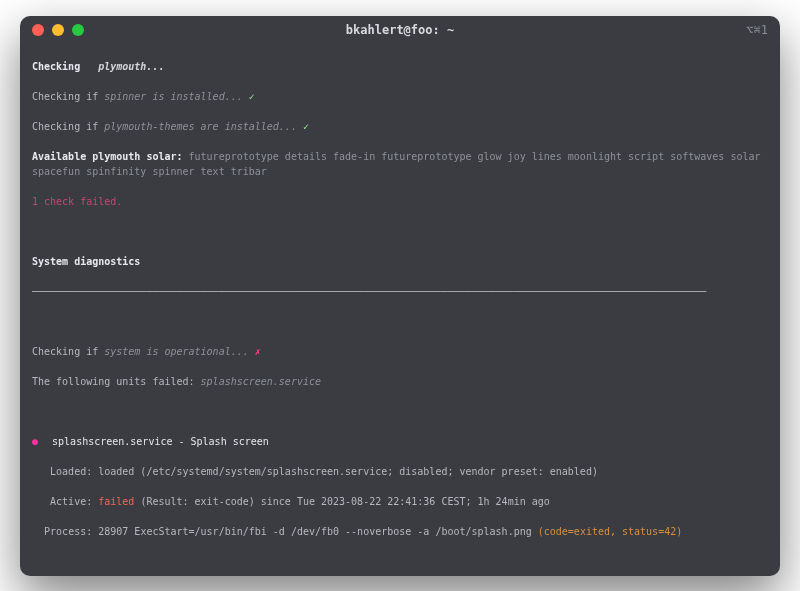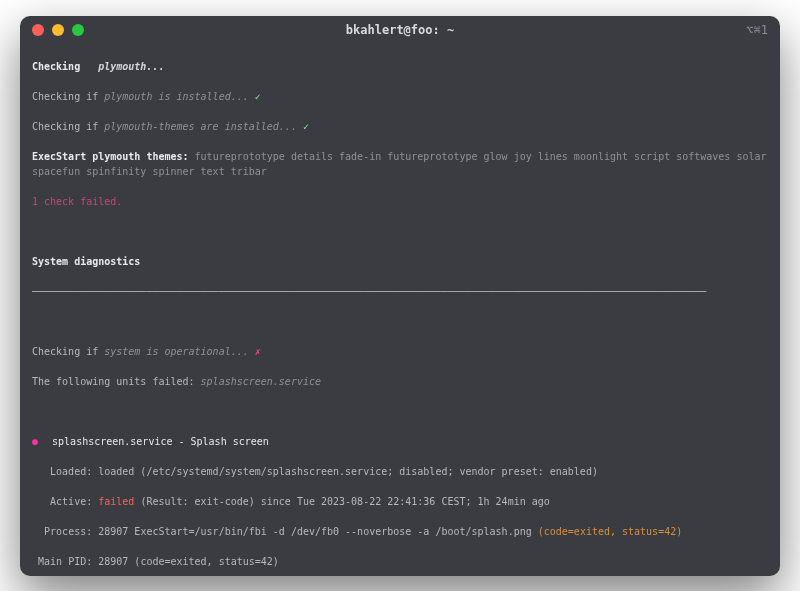--- a/index.html
+++ b/index.html
@@ -109,36 +109,35 @@
       <div class="dot min"></div>
       <div class="dot max"></div>
     </div>
     <div class="title">bkahlert@foo: ~</div>
     <div class="right-indicator">⌥⌘1</div>
   </div>
 
   <div class="terminal-wrap">
   <div class="terminal">
 <span class="ln"><span class="bold">Checking </span><span class="bold italic">plymouth...</span></span>
-<span class="ln"><span>Checking if </span><span class="dim-italic">plymouth is installed... </span><span class="check">✓</span></span>
+<span class="ln"><span>Checking if </span><span class="dim-italic">spinner is installed... </span><span class="check">✓</span></span>
 <span class="ln"><span>Checking if </span><span class="dim-italic">plymouth-themes are installed... </span><span class="check">✓</span></span>
-<span class="ln"><span class="bold">ExecStart plymouth themes:</span><span class="dim"> futureprototype details fade-in futureprototype glow joy lines moonlight script softwaves solar spacefun spinfinity spinner text tribar</span></span>
+<span class="ln"><span class="bold">Available plymouth solar:</span><span class="dim"> futureprototype details fade-in futureprototype glow joy lines moonlight script softwaves solar spacefun spinfinity spinner text tribar</span></span>
 <span class="ln fail-dim">1 check failed.</span>
 <span class="ln">&nbsp;</span>
 <span class="ln bold">System diagnostics</span>
 <span class="ln hr">────────────────────────────────────────────────────────────────────────────────────────────────────────────────</span>
 <span class="ln">&nbsp;</span>
 <span class="ln"><span>Checking if </span><span class="dim-italic">system is operational... </span><span class="fail">✗</span></span>
 <span class="ln"><span>The following units failed: </span><span class="dim-italic">splashscreen.service</span></span>
 <span class="ln">&nbsp;</span>
 <span class="ln"><span class="magenta">●</span> <span class="white">splashscreen.service - Splash screen</span></span>
 <span class="ln">   Loaded: loaded (/etc/systemd/system/splashscreen.service; disabled; vendor preset: enabled)</span>
 <span class="ln"><span>   Active: </span><span class="red">failed</span><span> (Result: exit-code) since Tue 2023-08-22 22:41:36 CEST; 1h 24min ago</span></span>
 <span class="ln"><span>  Process: 28907 ExecStart=/usr/bin/fbi -d /dev/fb0 --noverbose -a /boot/splash.png </span><span class="orange">(code=exited, status=42)</span></span>
-<span class="ln"> Main PID: 28907 (code=exited, status=42)</span>
 
 
 
 
 
 
 
 
 
 

